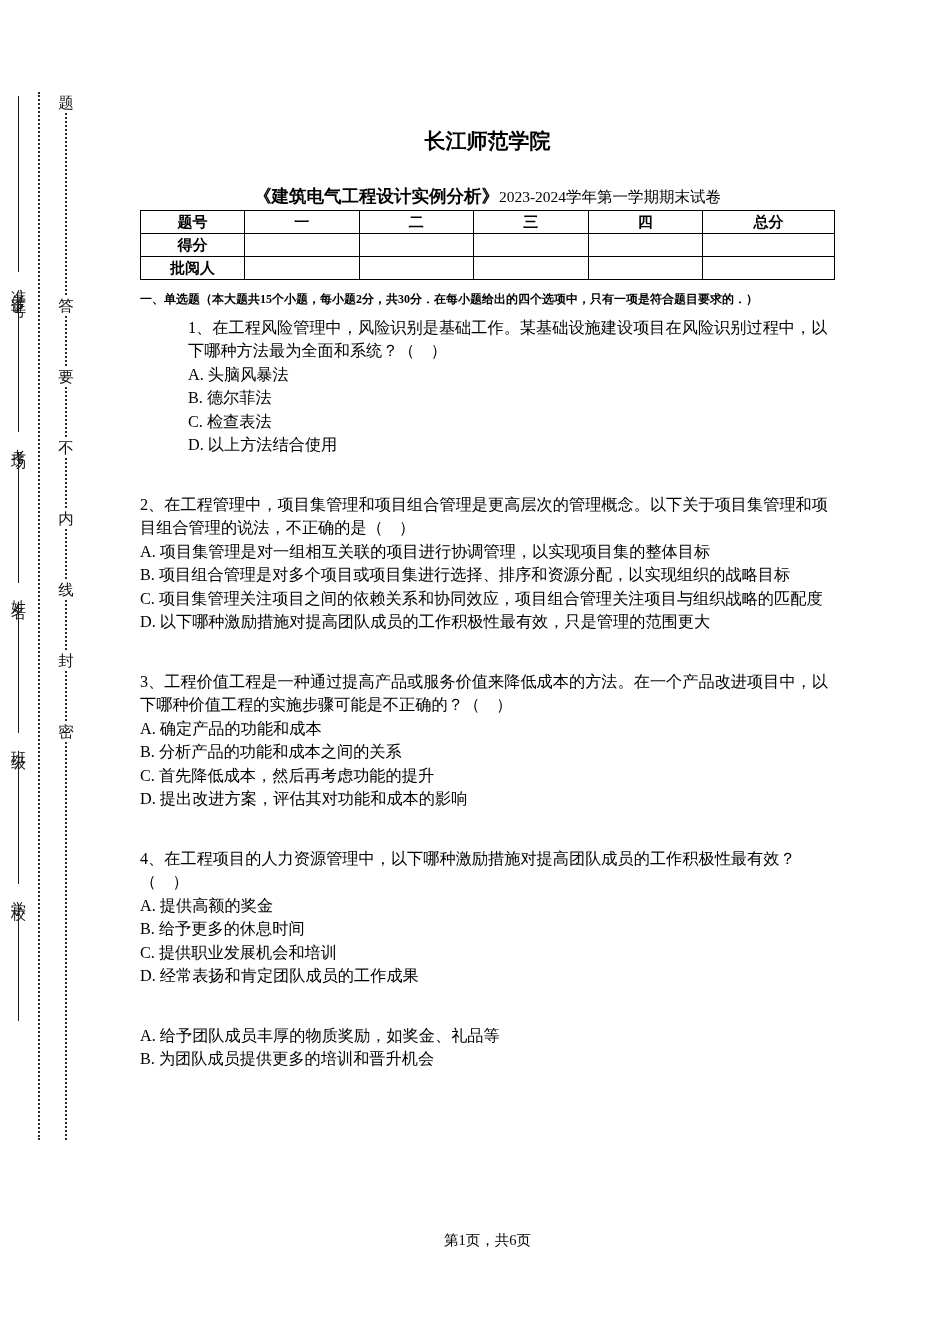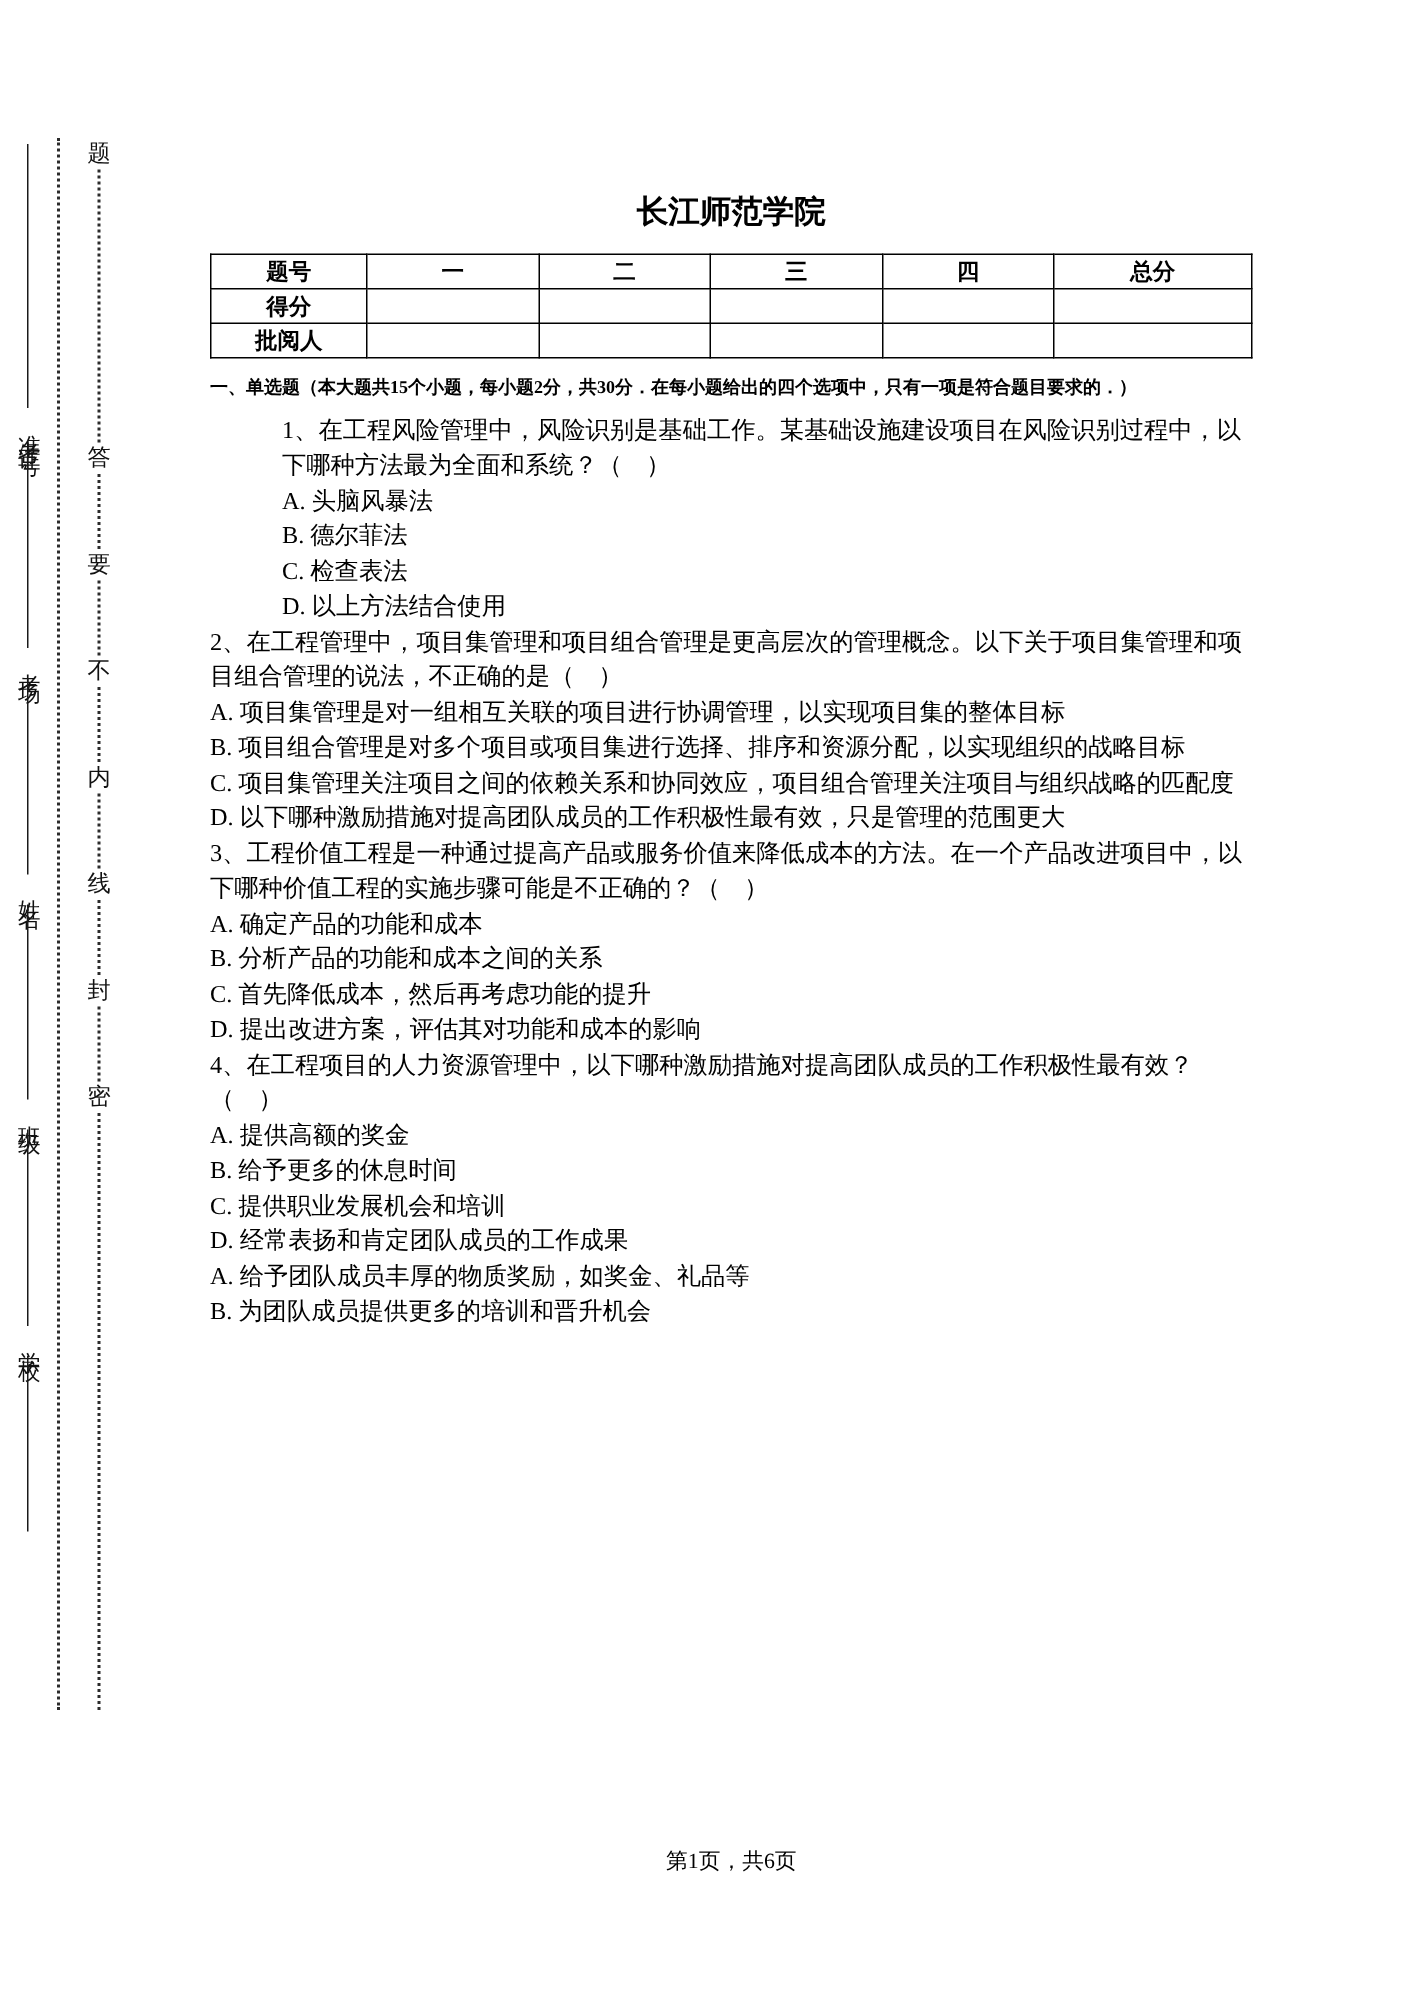--- a/index.html
+++ b/index.html
@@ -46,32 +46,32 @@
     font-size:21px; font-weight:bold;
     font-family:Liberation Serif, serif;
   }
   .subtitle { margin-top:29px; text-align:center; white-space:nowrap; }
   .course {
     font-size:17.5px; font-weight:bold;
     font-family:"Liberation Sans","DejaVu Sans",sans-serif;
   }
   .session { font-size:15.5px; }
 
-  table.score { margin-top:14px; width:100%; border-collapse:collapse; table-layout:fixed; }
+  table.score { margin-top:2px; width:100%; border-collapse:collapse; table-layout:fixed; }
   table.score td {
     border:1.6px solid #000; height:23px; text-align:center;
     font-weight:bold; font-size:15px; padding:0;
     font-family:"Liberation Sans","DejaVu Sans",sans-serif;
   }
 
   .section-heading {
     margin-top:8px; font-weight:bold; font-size:12px; line-height:23.5px;
   }
 
-  .question { font-size:16.2px; line-height:23.5px; }
+  .question { margin-top:36px; font-size:16.2px; line-height:23.5px; }
   .question.first { margin-top:5px;margin-left:48px; }
   .stem { }
   .option { padding-left:26px; text-indent:-26px; }
 
   .footer {
     position:absolute; left:140px; width:695px; top:1231px;
     text-align:center; font-size:14.5px;
   }
 </style>
 </head>
@@ -109,20 +109,23 @@
   <div class="vchar">封</div>
   <div class="dseg seg-b"></div>
   <div class="vchar">密</div>
   <div class="dseg seg-end"></div>
 </div>
 
 <div class="content">
 
   <h1 class="title">长江师范学院</h1>
 
+  <div class="subtitle">
+    <span class="course">《建筑电气工程设计实例分析》</span><span class="session">2023-2024学年第一学期期末试卷</span>
+  </div>
 
   <table class="score">
     <colgroup>
       <col style="width:15%">
         <col style="width:16.5%">
         <col style="width:16.5%">
       <col style="width:16.5%">
         <col style="width:16.5%">
         <col style="width:19%">
     </colgroup>

